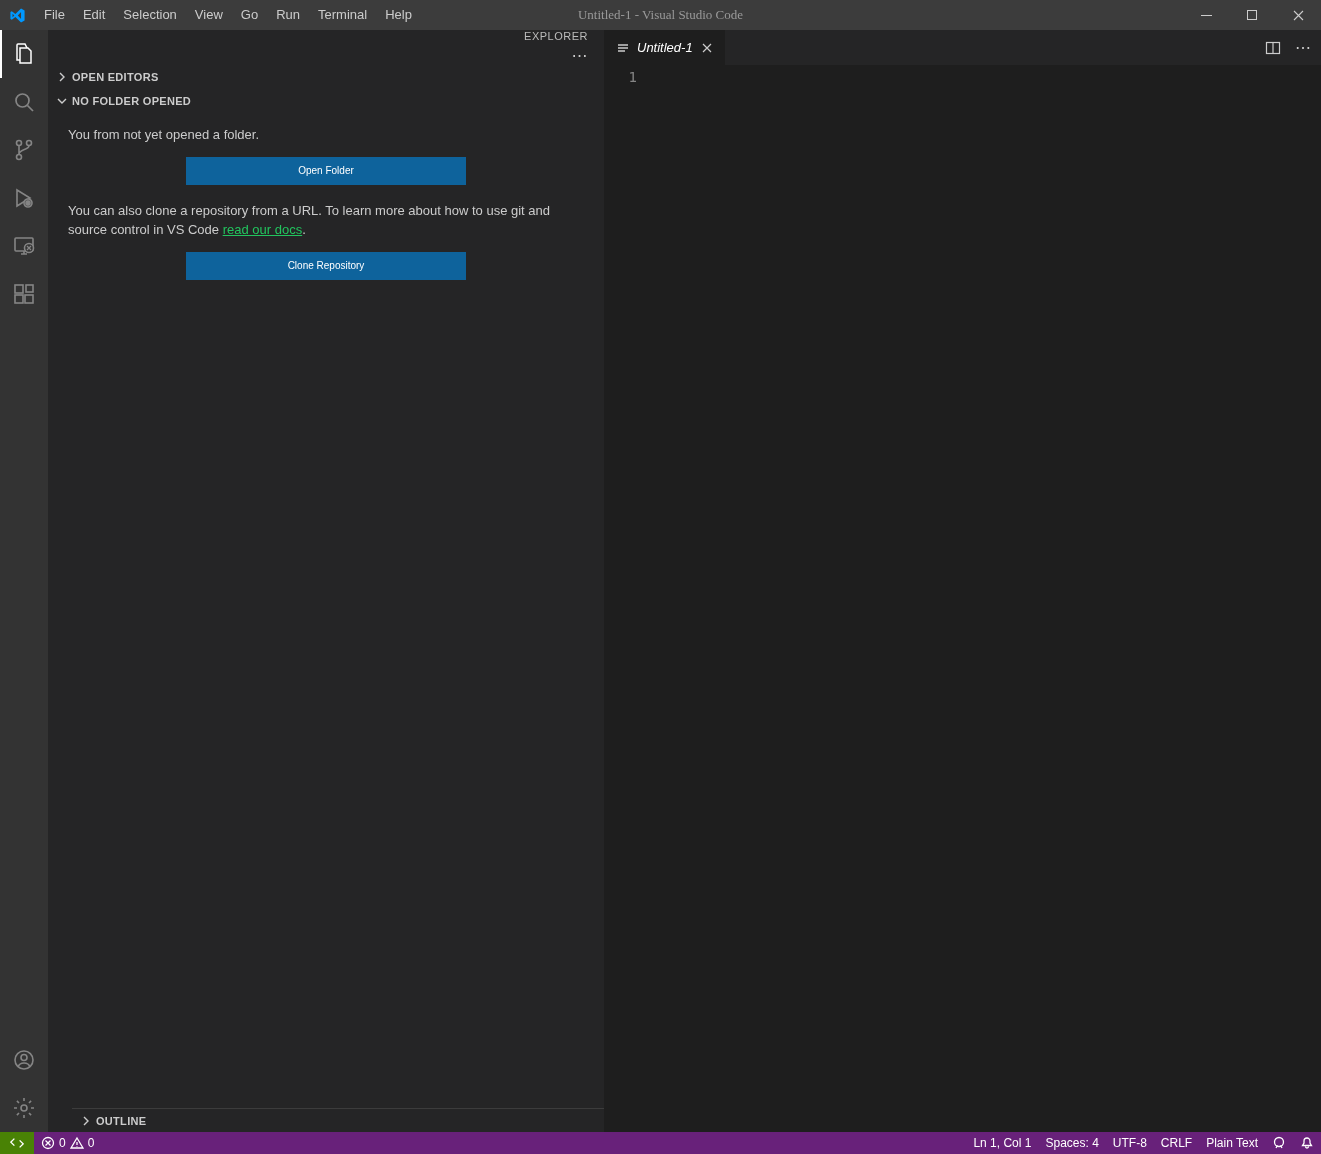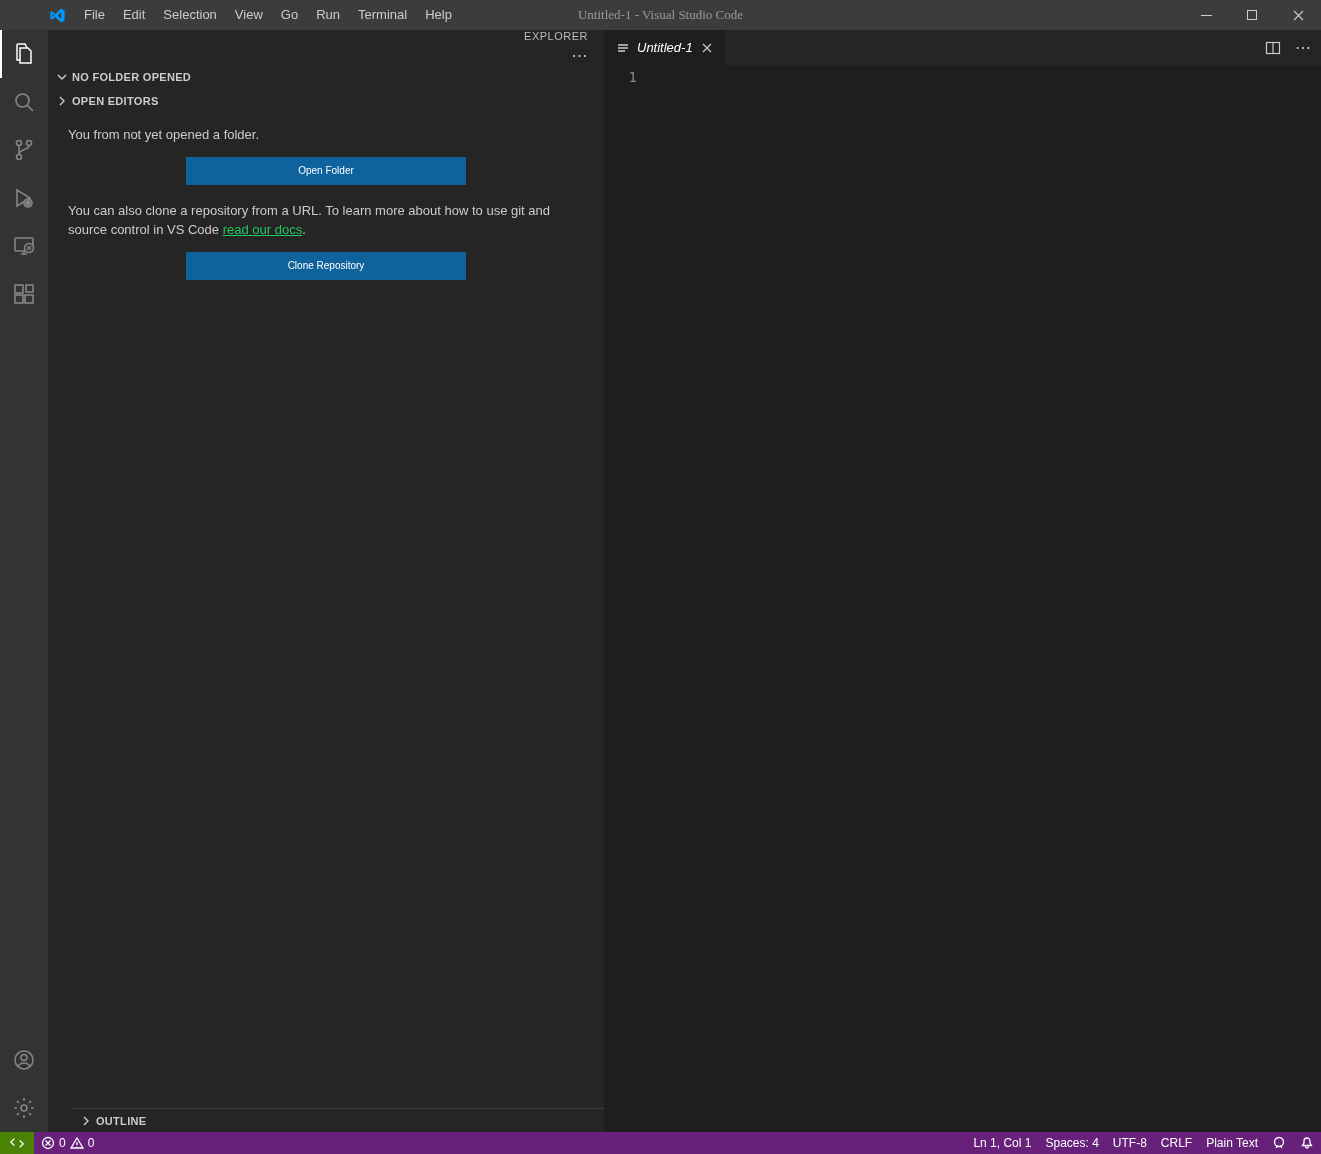--- a/index.html
+++ b/index.html
@@ -1,20 +1,20 @@
 <!DOCTYPE html>
 <html><head>
 <meta charset="utf-8">
 <style>
   * { box-sizing: border-box; margin: 0; padding: 0; }
   html, body { width: 1321px; height: 1154px; overflow: hidden; font-family: "Segoe UI", -apple-system, sans-serif; font-size: 13px; background: #1e1e1e; color: #cccccc; }
   body { display: flex; flex-direction: column; }
 
   
-  .titlebar { height: 30px; background: #3c3c3c; display: flex; align-items: center; color: #cccccc; position: relative; padding-left: 40px; }
+  .titlebar { height: 30px; background: #3c3c3c; display: flex; align-items: center; color: #cccccc; position: relative; }
   .titlebar .app-icon { width: 35px; display:flex; align-items:center; justify-content:center; }
   .titlebar .menus { display: flex; gap: 0; }
   .titlebar .menu-item { padding: 0 9px; height: 30px; line-height: 30px; color:#cccccc; cursor: default; }
   .titlebar .title { position:absolute; left:0; right:0; text-align:center; color:#999999; pointer-events:none;font-family:Liberation Serif, serif; }
   .titlebar .window-controls { margin-left:auto; display:flex; }
   .titlebar .win-btn { width:46px; height:30px; display:flex; align-items:center; justify-content:center; color:#cccccc; }
 
   
   .main { flex:1; display:flex; min-height:0; }
 
@@ -173,29 +173,29 @@
     </div>
   </div>
 
   <div class="sidebar">
     <div class="sidebar-header">
       <span>EXPLORER</span>
       <span class="dots">⋯</span>
     </div>
     <div class="section-head">
       <svg width="16" height="16" viewBox="0 0 16 16">
-          <path d="M4 6l4 4 4-4" fill="none" stroke="#cccccc" stroke-width="1.4"></path>
-        </svg>
-      <span>NO FOLDER OPENED</span>
+          <path d="M6 4l4 4-4 4" fill="none" stroke="#cccccc" stroke-width="1.4"></path>
+        </svg>
+      <span>OPEN EDITORS</span>
     </div>
     <div class="section-head">
       <svg width="16" height="16" viewBox="0 0 16 16">
-          <path d="M6 4l4 4-4 4" fill="none" stroke="#cccccc" stroke-width="1.4"></path>
-        </svg>
-      <span>OPEN EDITORS</span>
+          <path d="M4 6l4 4 4-4" fill="none" stroke="#cccccc" stroke-width="1.4"></path>
+        </svg>
+      <span>NO FOLDER OPENED</span>
     </div>
     <div class="section-body">
       <p>You from not yet opened a folder.</p>
       <button class="blue-btn">Open Folder</button>
       <p>
         <span>You can also clone a repository from a URL. To learn more about how to use git and source control in VS Code </span><a href="#" class="link">read our docs</a><span>.</span>
       </p>
       <button class="blue-btn">Clone Repository</button>
     </div>
     <div class="sidebar-flex"></div>

